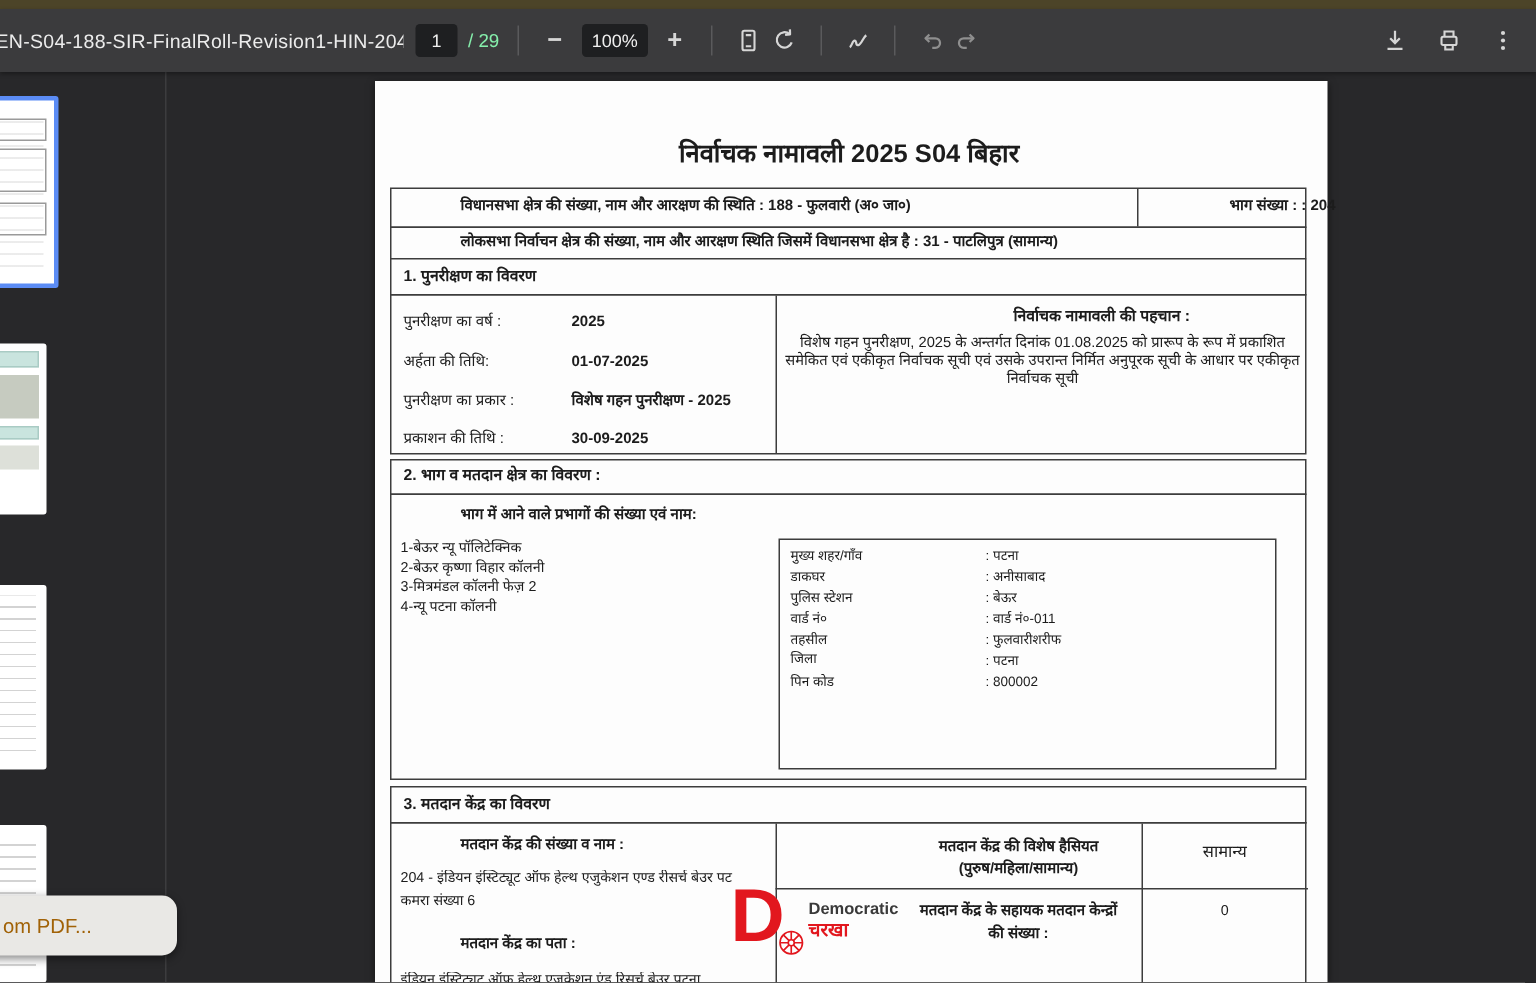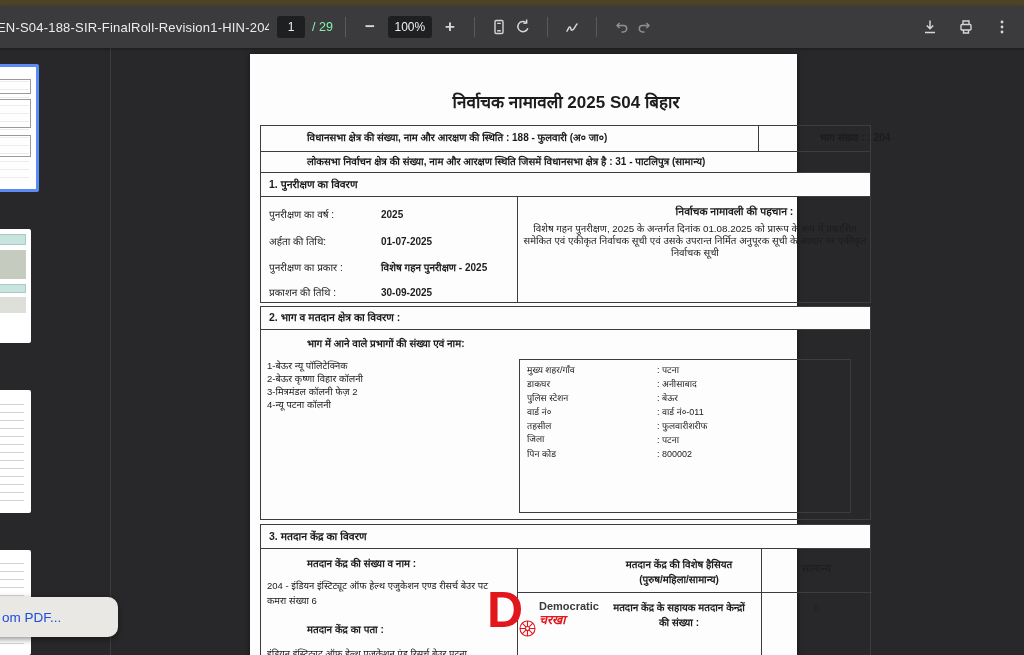--- a/index.html
+++ b/index.html
@@ -33,24 +33,24 @@
   .thumb.sel { border:3px solid #5b8cf5; }
   .t-lines { position:absolute; left:8%; right:8%; top:6%; bottom:6%;
     background:repeating-linear-gradient(to bottom, transparent 0 7px, #c8c8c8 7px 8px); opacity:.8; }
   .t-box { position:absolute; border:1px solid #9a9a9a; }
   .t-teal { position:absolute; background:#c9e4de; border:1px solid #a9cbc4; }
   .t-gray { position:absolute; background:#c6cbc0; }
 
   .toast { position:absolute; left:-32px; top:549px; width:150px; height:40px; background:#e9e8e5;
     border-radius:10px; box-shadow:0 2px 6px rgba(0,0,0,.45); display:flex; align-items:center;
     padding-left:34px; z-index:60; }
-  .toast span { font-size:13.5px; color:#1d4ed8; }
-
-  
-  .page { position:absolute; left:250px; top:6px; width:547px; height:601px; background:#fdfdfd;
+  .toast span { font-size:13.5px; color:#a16207; }
+
+  
+  .page { position:absolute; left:250px; top:6px; width:635px; height:601px; background:#fdfdfd;
     box-shadow:0 1px 5px rgba(0,0,0,.55); color:#1c1c1c; z-index:10; }
   .page * { line-height:1.25; }
   .doc-title { position:absolute; left:0; top:38px; width:632px; text-align:center; font-size:17px; font-weight:bold; }
   .bx { position:absolute; border:1px solid #3d3d3d; }
   .cell-split { position:absolute; top:0; bottom:0; width:0; border-left:1px solid #3d3d3d; }
   .sec-bar { position:absolute; left:10px; width:611px; border:1px solid #3d3d3d; display:flex;
     align-items:center; padding-left:8px; font-weight:bold; font-size:10.5px; background:#fdfdfd; }
   .small { font-size:9.5px; }
   .b { font-weight:bold;margin-left:40px; }
   .abs { position:absolute; }
@@ -61,21 +61,21 @@
 
   
   .inf-label { position:absolute; left:7px; font-size:9px; }
   .inf-value { position:absolute; left:137px; font-size:9px; }
 
   
   .wm-d { position:absolute; left:237px; top:531px; font-size:50px; font-weight:800; color:#e2171e;
     font-family:"Liberation Sans", sans-serif; line-height:1; z-index:20; }
   .wm-wheel { position:absolute; left:268px; top:565px; z-index:21; }
   .wm-line1 { position:absolute; left:289px; top:546px; font-size:11px; font-weight:bold; color:#3a3a3a; z-index:21; }
-  .wm-line2 { position:absolute; left:289px; top:559px; font-size:12.5px; font-weight:bold; color:#e2171e; z-index:21;font-style:italic; }
+  .wm-line2 { position:absolute; left:289px; top:559px; font-size:12.5px; font-weight:bold; color:#e2171e; z-index:21; }
 </style>
 </head>
 <body>
 
 <div class="screen">
   <div class="top-strip"></div>
 
   <div class="toolbar">
     <span class="filename">EN-S04-188-SIR-FinalRoll-Revision1-HIN-204-W...</span>
 

